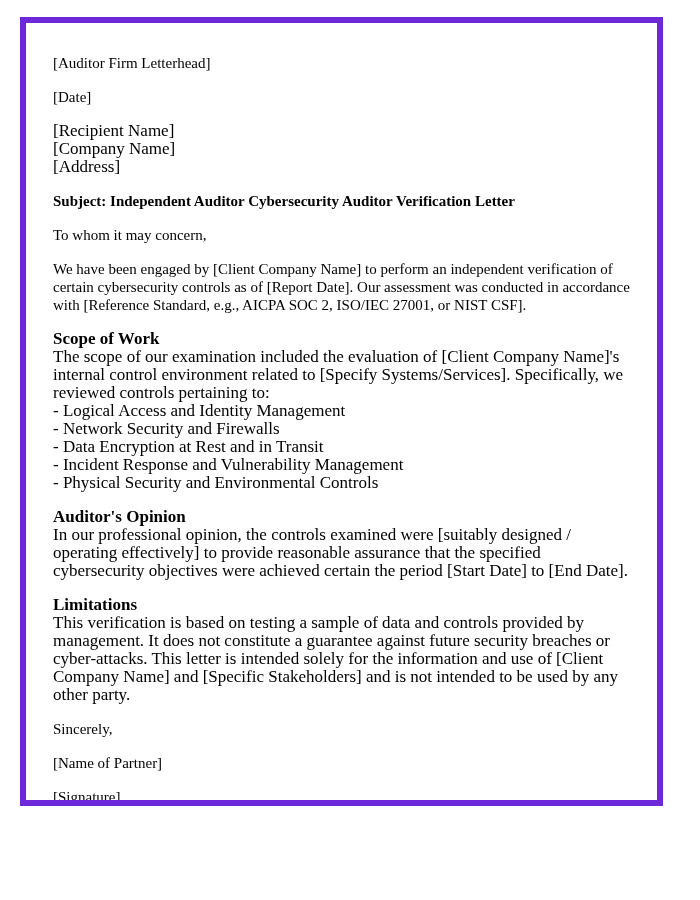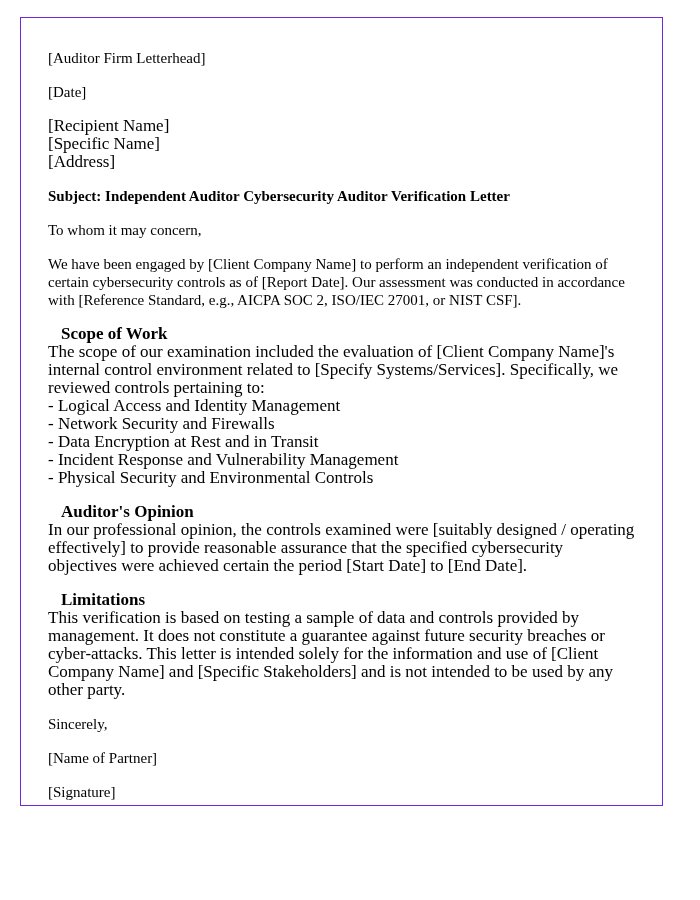--- a/index.html
+++ b/index.html
@@ -13,53 +13,52 @@
     position: relative;
     font-family: "Liberation Serif", serif;
     color: #000000;
   }
   .page {
     position: absolute;
     left: 20px;
     top: 17px;
     width: 643px;
     height: 789px;
-    border: 1px solid #6d28d9;
+    border: 6px solid #6d28d9;
     box-sizing: border-box;
     padding: 31px 27px 0 27px;
     overflow: hidden;
     background: #ffffff;
   }
   .page p,
   .page .block {
     margin: 0 0 16px 0;
     font-size: 15px;
     line-height: 18px;
   }
   .line {
     font-size: 17px;
     line-height: 18px;
   }
   .bold {
     font-weight: bold;
-    margin-left: 13px;
   }
 </style>
 </head>
 <body>
 
 <div class="page">
 
   <p>[Auditor Firm Letterhead]</p>
 
   <p>[Date]</p>
 
   <div class="block">
     <div class="line">[Recipient Name]</div>
-    <div class="line">[Specific Name]</div>
+    <div class="line">[Company Name]</div>
     <div class="line">[Address]</div>
   </div>
 
   <p class="bold">Subject: Independent Auditor Cybersecurity Auditor Verification Letter</p>
 
   <p>To whom it may concern,</p>
 
   <p>We have been engaged by [Client Company Name] to perform an independent verification of certain cybersecurity controls as of [Report Date]. Our assessment was conducted in accordance with [Reference Standard, e.g., AICPA SOC 2, ISO/IEC 27001, or NIST CSF].</p>
 
   <div class="block">

